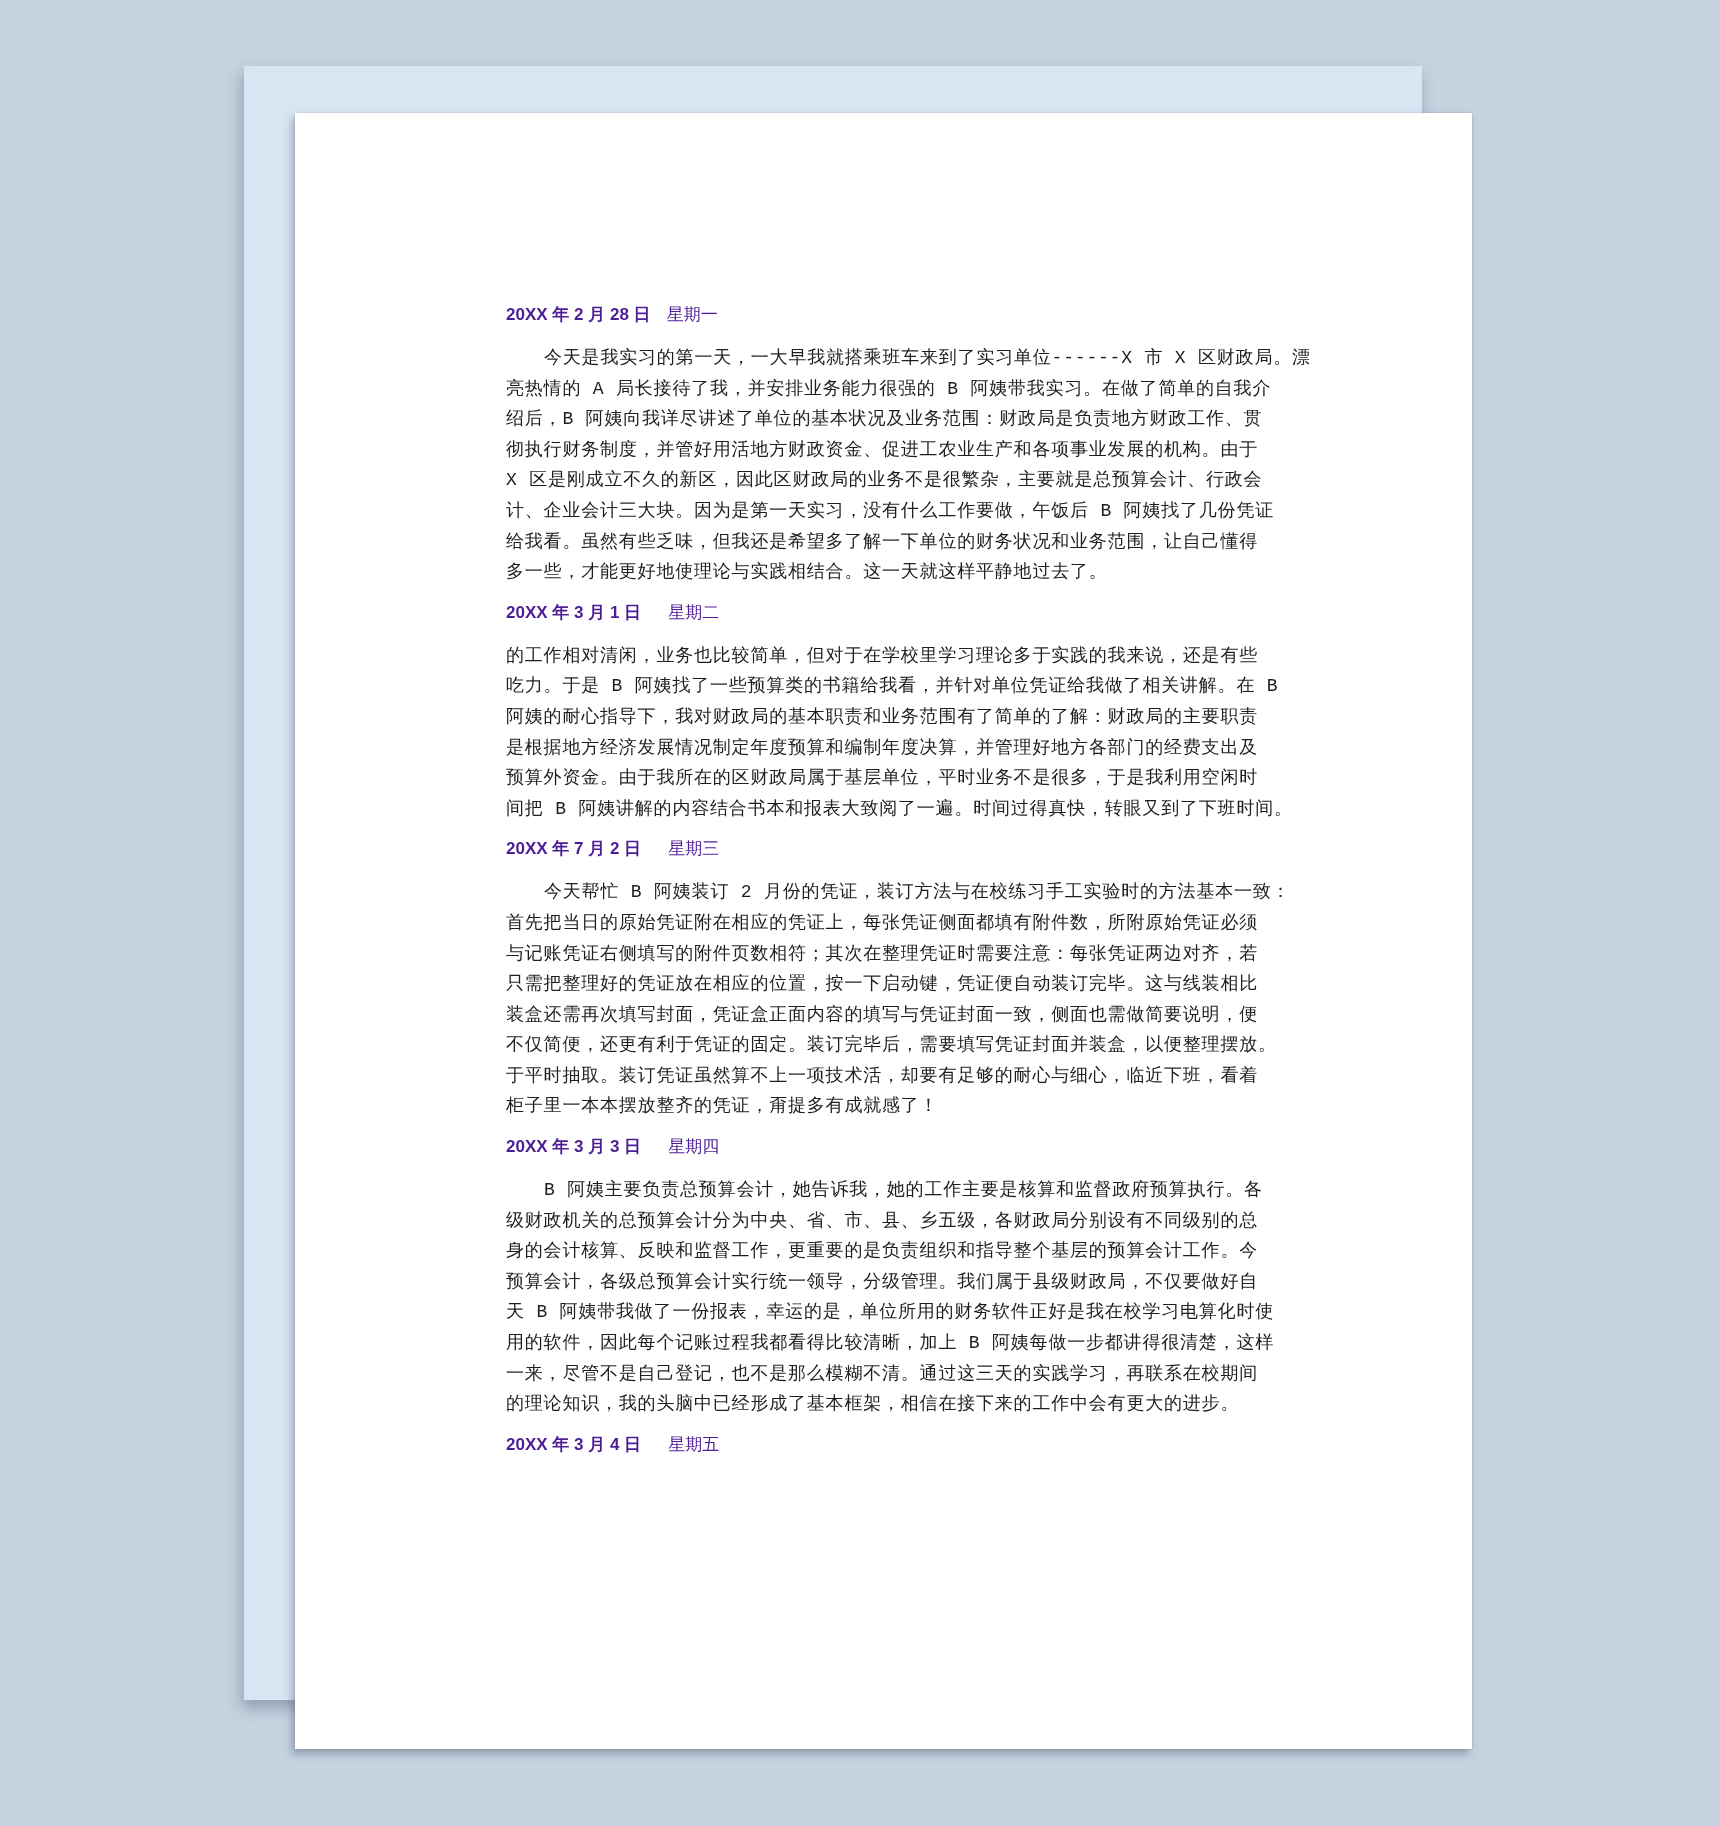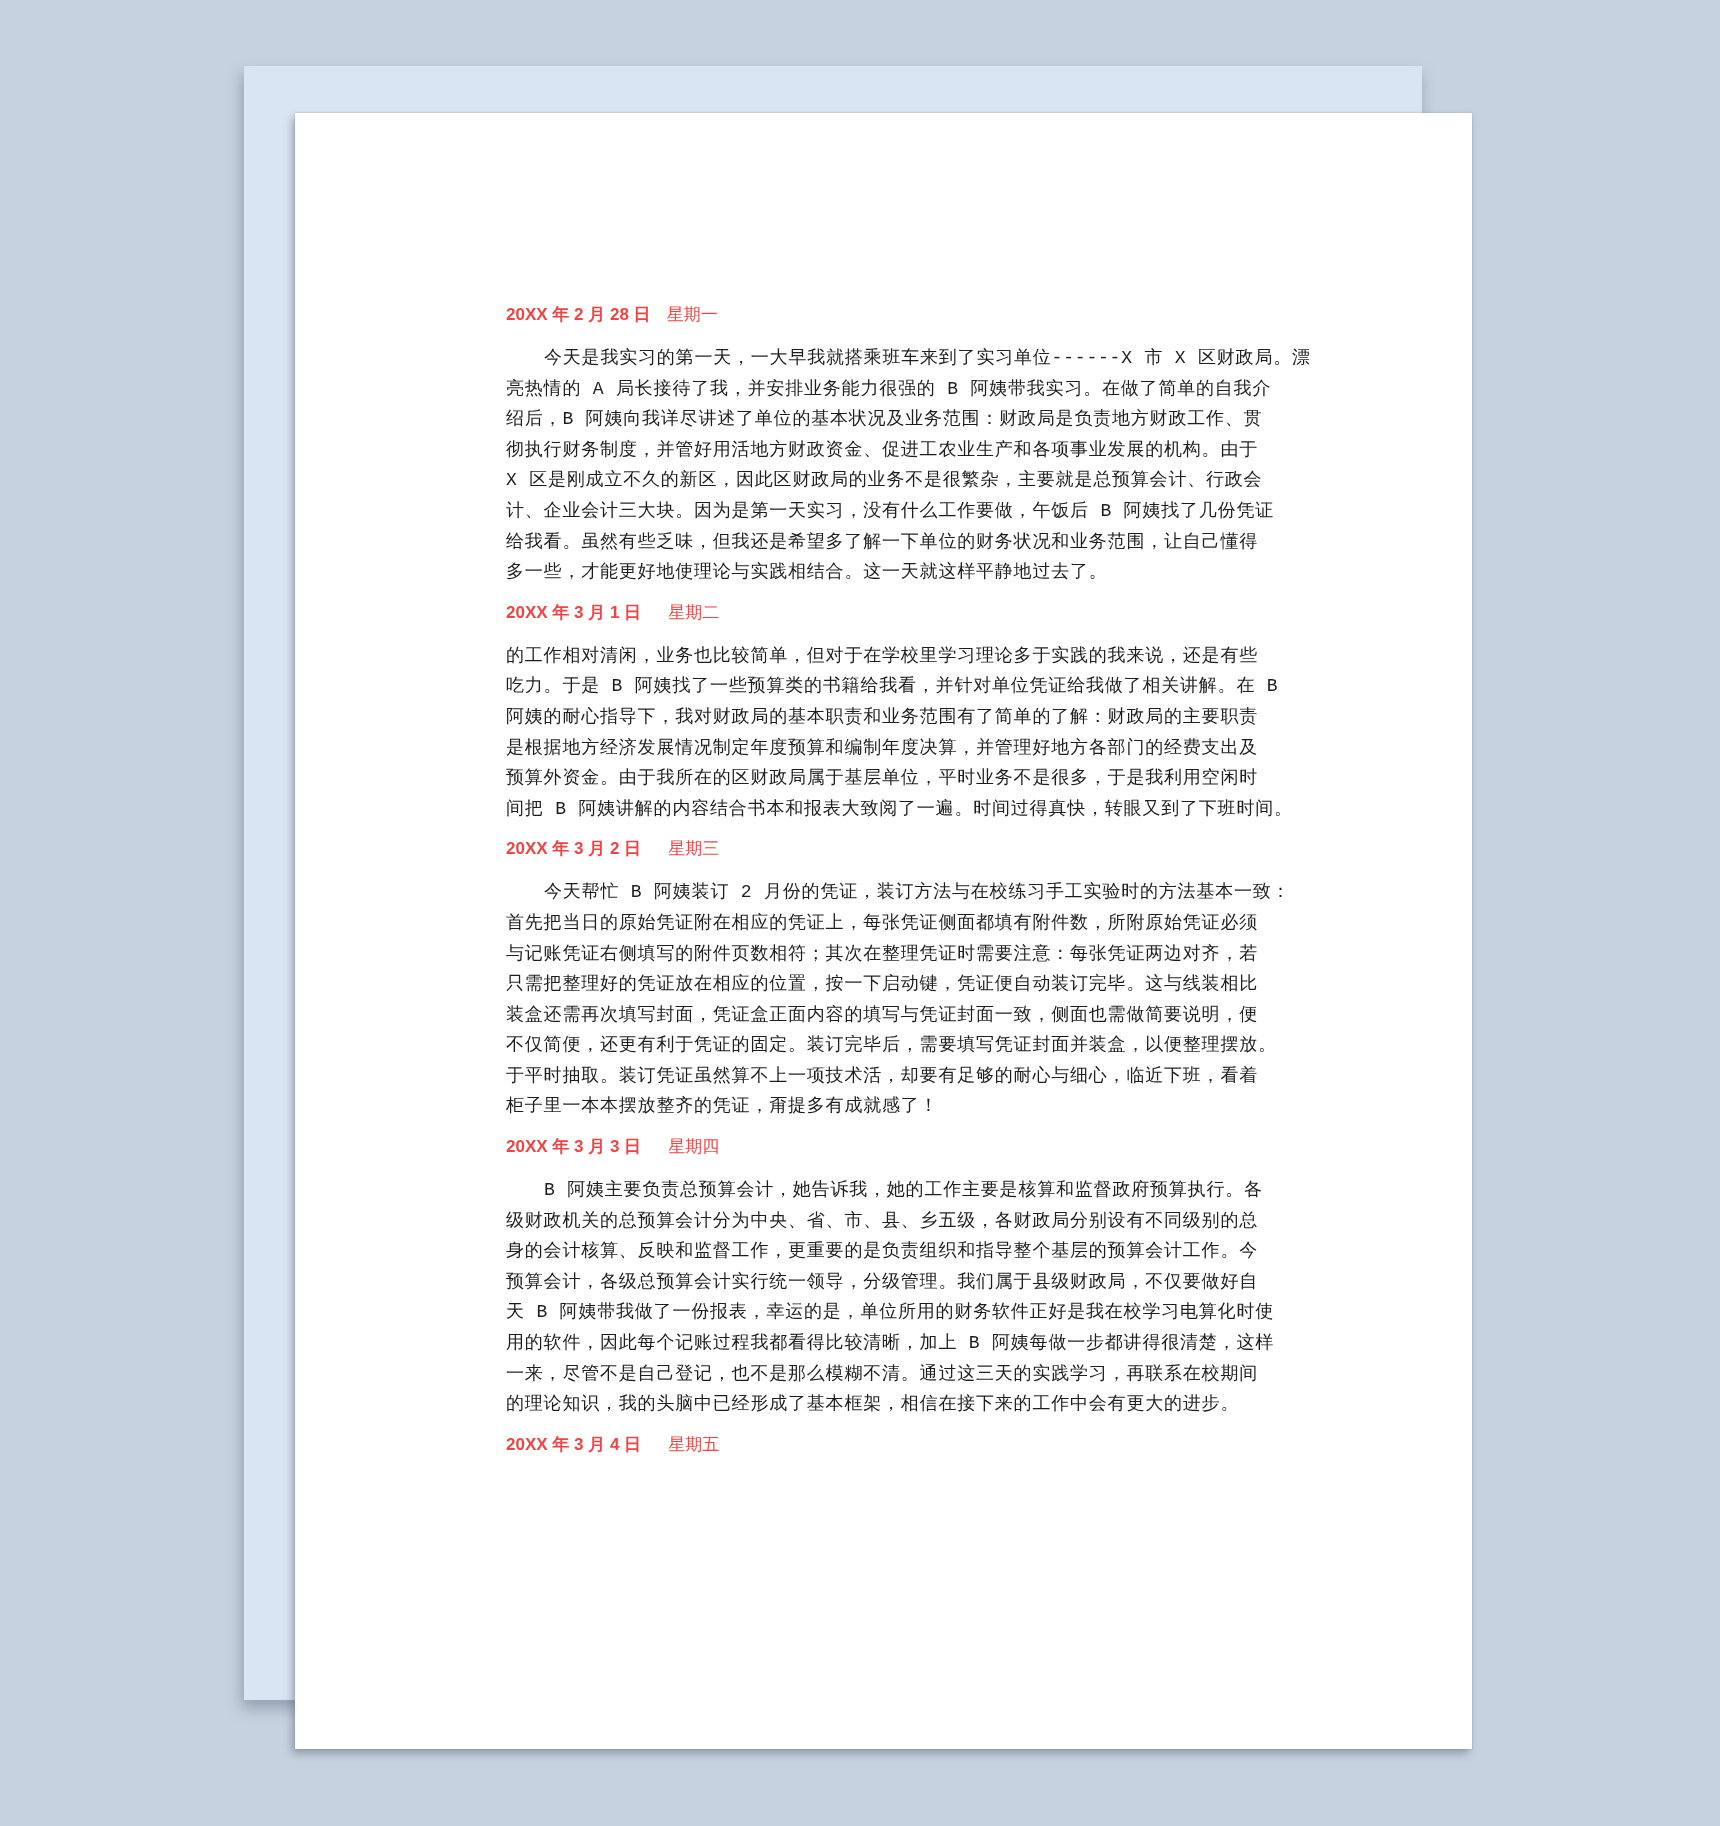--- a/index.html
+++ b/index.html
@@ -38,21 +38,21 @@
       top: 189px;
       width: 752px;
       color: #1e1e1e;
     }
     .heading {
       font-size: 17px;
       line-height: 24px;
       height: 24px;
       margin: 0 0 17px 0;
       white-space: pre;
-      color: #ef4444;
+      color: #4c1d95;
     }
     .heading .date {
       font-family: "Liberation Sans", "DejaVu Sans", sans-serif;
       font-weight: bold;
       font-size: 17px;
     }
     .heading .weekday {
       font-family: "DejaVu Serif", serif;
       font-size: 17px;
     }
@@ -109,21 +109,21 @@
         <span class="line">的工作相对清闲，业务也比较简单，但对于在学校里学习理论多于实践的我来说，还是有些</span>
         <span class="line">吃力。于是 B 阿姨找了一些预算类的书籍给我看，并针对单位凭证给我做了相关讲解。在 B</span>
         <span class="line">阿姨的耐心指导下，我对财政局的基本职责和业务范围有了简单的了解：财政局的主要职责</span>
         <span class="line">是根据地方经济发展情况制定年度预算和编制年度决算，并管理好地方各部门的经费支出及</span>
         <span class="line">预算外资金。由于我所在的区财政局属于基层单位，平时业务不是很多，于是我利用空闲时</span>
         <span class="line last">间把 B 阿姨讲解的内容结合书本和报表大致阅了一遍。时间过得真快，转眼又到了下班时间。</span>
       </div>
     </div>
 
     <div class="entry">
-      <div class="heading"><span class="date">20XX 年 3 月 2 日</span><span>     </span><span class="weekday">星期三</span></div>
+      <div class="heading"><span class="date">20XX 年 7 月 2 日</span><span>     </span><span class="weekday">星期三</span></div>
       <div class="para">
         <span class="line first">今天帮忙 B 阿姨装订 2 月份的凭证，装订方法与在校练习手工实验时的方法基本一致：</span>
         <span class="line">首先把当日的原始凭证附在相应的凭证上，每张凭证侧面都填有附件数，所附原始凭证必须</span>
         <span class="line">与记账凭证右侧填写的附件页数相符；其次在整理凭证时需要注意：每张凭证两边对齐，若</span>
         <span class="line">只需把整理好的凭证放在相应的位置，按一下启动键，凭证便自动装订完毕。这与线装相比</span>
         <span class="line">装盒还需再次填写封面，凭证盒正面内容的填写与凭证封面一致，侧面也需做简要说明，便</span>
         <span class="line">不仅简便，还更有利于凭证的固定。装订完毕后，需要填写凭证封面并装盒，以便整理摆放。</span>
         <span class="line">于平时抽取。装订凭证虽然算不上一项技术活，却要有足够的耐心与细心，临近下班，看着</span>
         <span class="line last">柜子里一本本摆放整齐的凭证，甭提多有成就感了！</span>
       </div>

